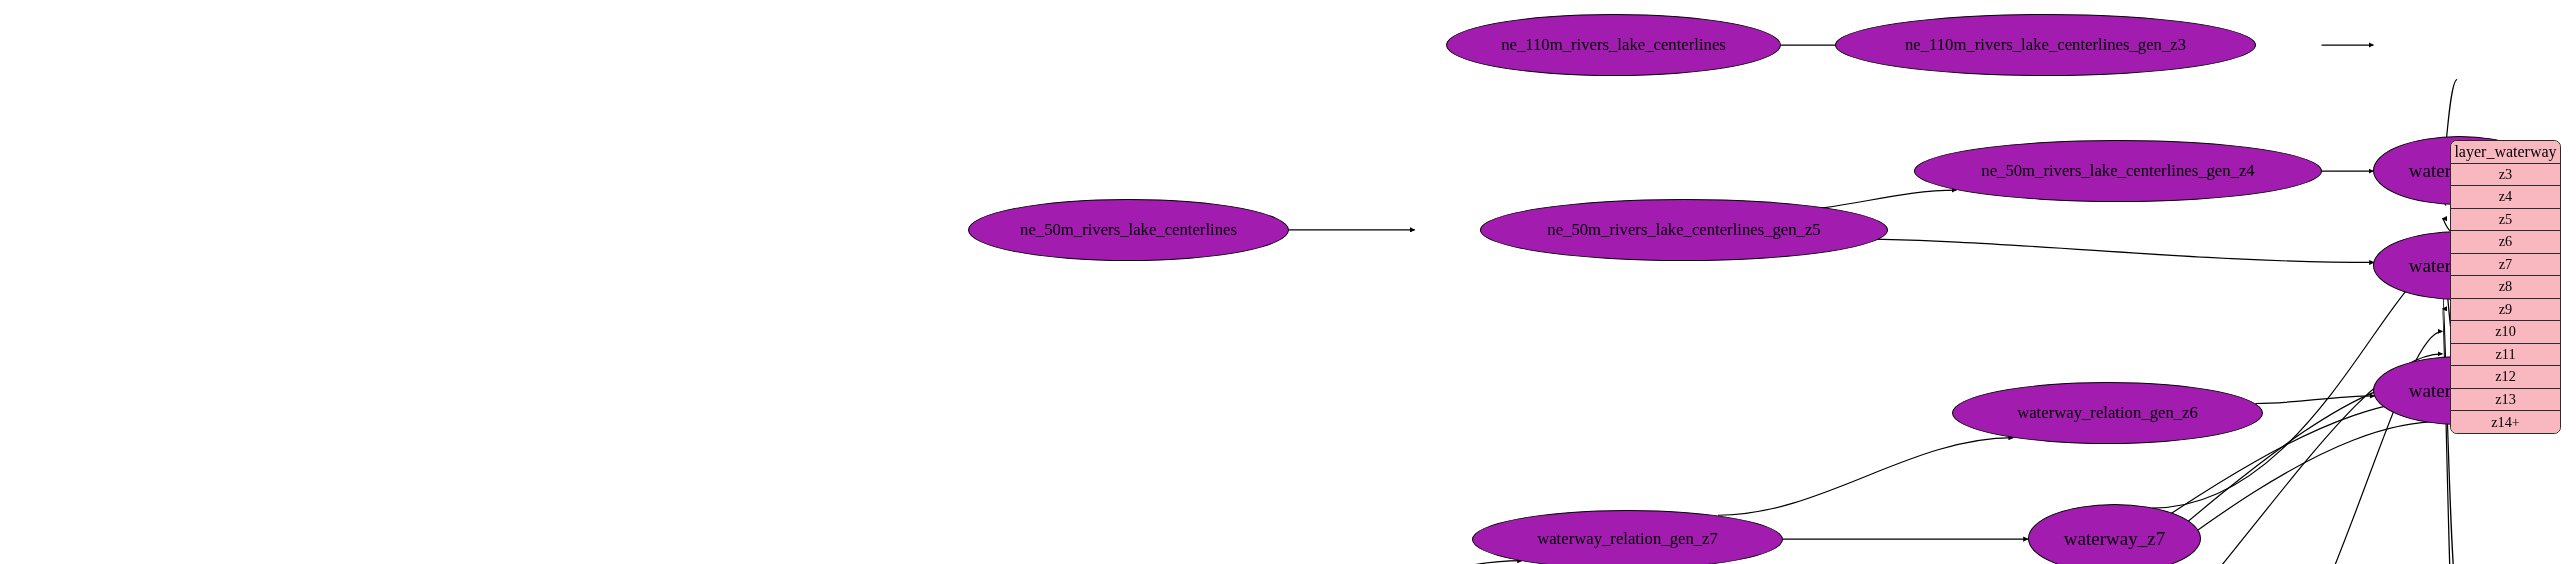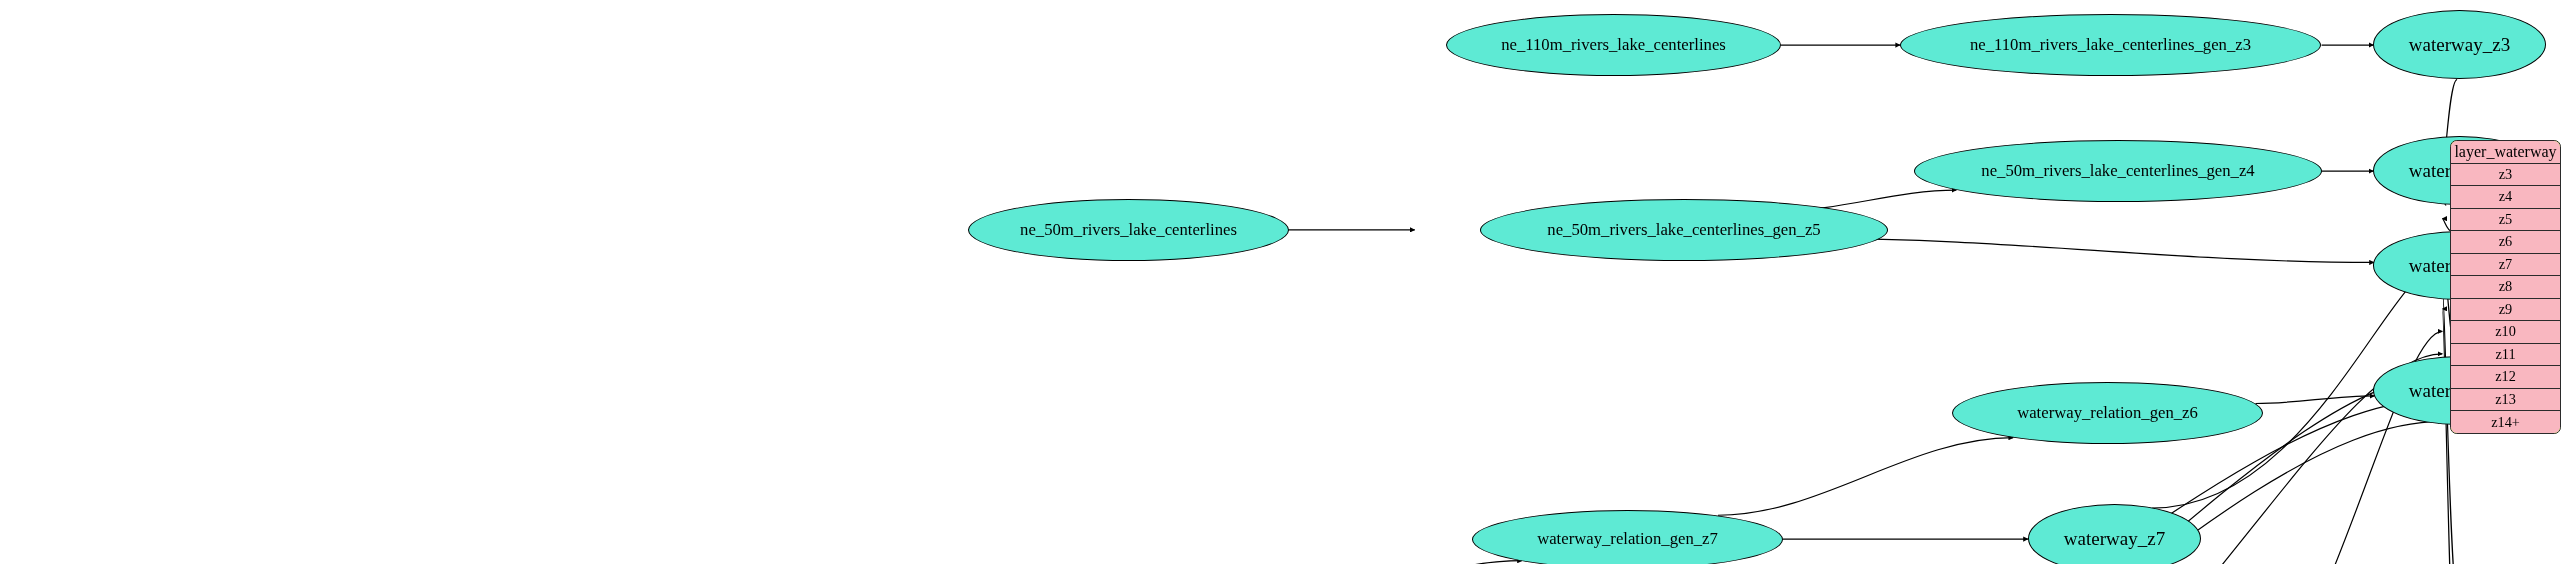--- a/index.html
+++ b/index.html
@@ -31,21 +31,21 @@
     height: 565px;
   }
   .gnode {
     position: absolute;
     display: flex;
     align-items: center;
     justify-content: center;
     box-sizing: border-box;
     border: 1.1px solid #000000;
     border-radius: 50% / 50%;
-    background: #5eead4;
+    background: #a21caf;
     color: #000000;
     white-space: nowrap;
     line-height: 1;
   }
   .gnode .lbl {
     display: block;
     text-align: center;
   }
   
   #layer-table {
@@ -140,28 +140,25 @@
       </div>
       <div class="gnode" style="left: 1472px; top: 510px; width: 311px; height: 59px;">
         <span class="lbl" style="font-size: 16.7px;">waterway_relation_gen_z7</span>
       </div>
       <div class="gnode" style="left: 1952px; top: 382px; width: 311px; height: 62px;">
         <span class="lbl" style="font-size: 16.7px;">waterway_relation_gen_z6</span>
       </div>
       <div class="gnode" style="left: 1914px; top: 140px; width: 408px; height: 62px;">
         <span class="lbl" style="font-size: 16.7px;">ne_50m_rivers_lake_centerlines_gen_z4</span>
       </div>
-      <div class="gnode" style="left: 1900px; top: 14px; width: 421px; height: 62px;">
+      <div class="gnode" style="left: 1835px; top: 14px; width: 421px; height: 62px;">
         <span class="lbl" style="font-size: 16.7px;">ne_110m_rivers_lake_centerlines_gen_z3</span>
       </div>
       <div class="gnode" style="left: 2028px; top: 504px; width: 173px; height: 69px;">
         <span class="lbl" style="font-size: 19px;">waterway_z7</span>
-      </div>
-      <div class="gnode" style="left: 2373px; top: 10.4px; width: 173px; height: 69px;">
-        <span class="lbl" style="font-size: 19px;">waterway_z3</span>
       </div>
       <div class="gnode" style="left: 2373px; top: 136px; width: 173px; height: 69px;">
         <span class="lbl" style="font-size: 19px;">waterway_z4</span>
       </div>
       <div class="gnode" style="left: 2373px; top: 231px; width: 173px; height: 69px;">
         <span class="lbl" style="font-size: 19px;">waterway_z5</span>
       </div>
       <div class="gnode" style="left: 2373px; top: 356px; width: 173px; height: 69px;">
         <span class="lbl" style="font-size: 19px;">waterway_z6</span>
       </div>

